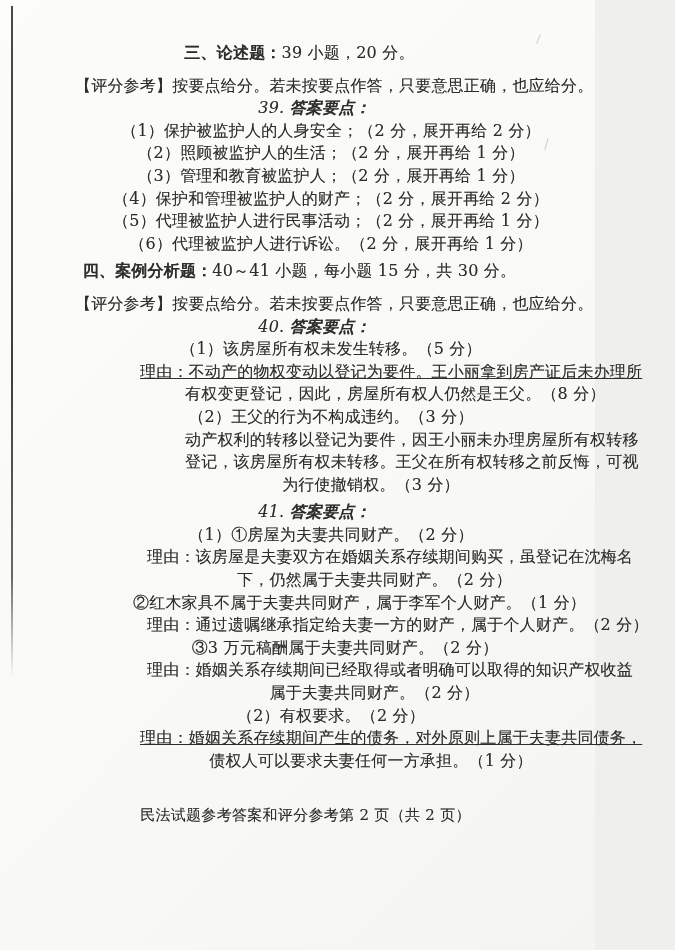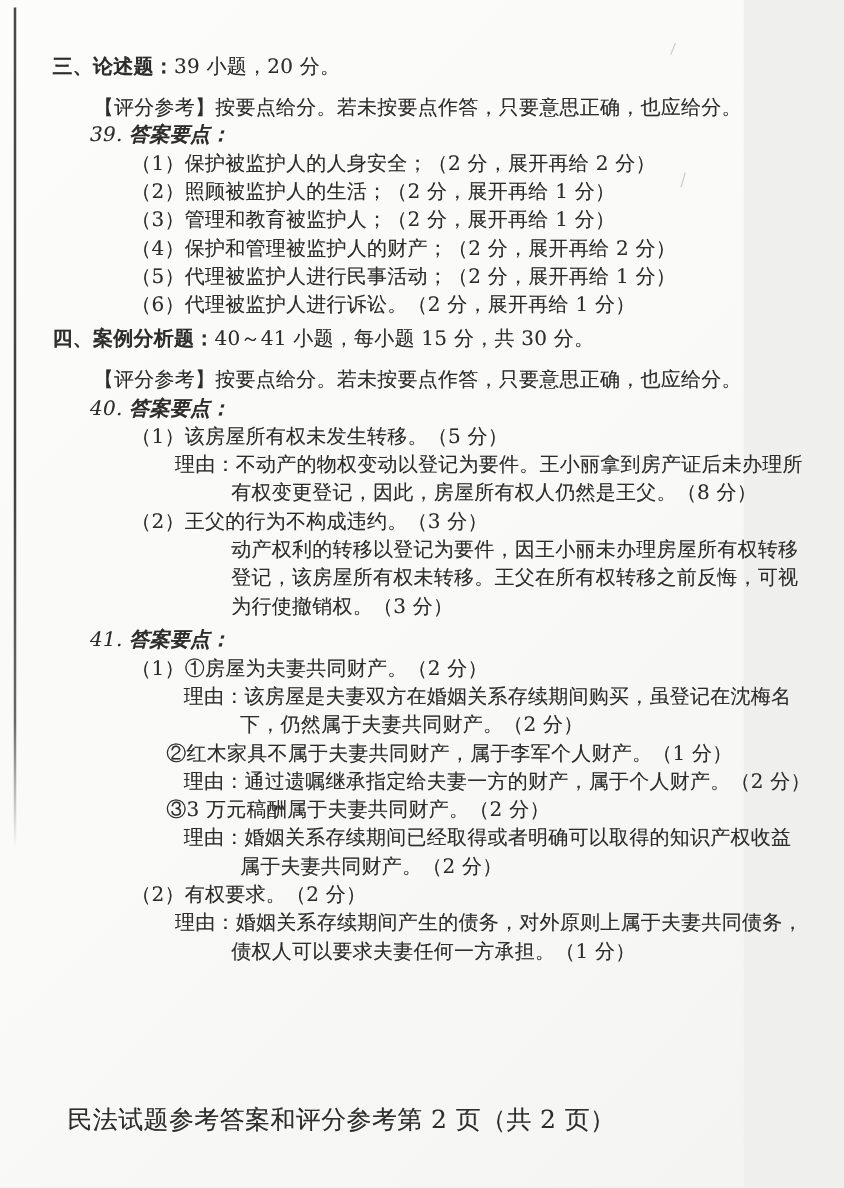--- a/index.html
+++ b/index.html
@@ -7,20 +7,21 @@
     width:675px;height:950px;
     background:#efefed;
     font-family:"DejaVu Serif","Liberation Serif",serif;
     overflow:hidden;
   }
   .page{
     position:relative;
     width:595px;height:950px;
     background:linear-gradient(135deg,#fcfcfb 0%,#f9f9f7 55%,#f4f4f2 100%);
     color:#2e2d2b;
+    text-align:center;
   }
   .scan-line{
     position:absolute;left:11px;top:6px;width:2px;height:672px;
     background:linear-gradient(to bottom,#4a4947 0%,#3f3e3c 55%,#6a6965 85%,rgba(110,110,106,0) 100%);
   }
   .scan-mark{position:absolute;background:rgba(125,122,118,.35);}
   .mark-a{right:56px;top:34px;width:1px;height:10px;transform:rotate(22deg);}
   .mark-b{right:48px;top:138px;width:1px;height:12px;transform:rotate(16deg);}
   .content{
     position:relative;
@@ -29,31 +30,31 @@
     line-height:22.6px;
     letter-spacing:.2px;
     text-shadow:0 0 .5px rgba(72,70,66,.45);
   }
   .ln{white-space:nowrap;}
   .b{font-weight:bold;}
   .inote{padding-left:33px;}
   .iq{padding-left:30px;font-style:italic;}
   .i1{padding-left:63px;}
   .isub{padding-left:91px;}
-  .i2{padding-left:98px;}
+  .i2{padding-left:98px;text-decoration:underline;}
   .i2b{padding-left:105px;}
   .i3{padding-left:143px;}
   .i3b{padding-left:150px;}
   .mt-note{margin-top:10px;}
   .mt-sec{margin-top:5px;}
   .mt-q{margin-top:5px;}
   .footer{
-    margin-top:112px;
+    margin-top:32px;
     padding-left:12px;
-    font-size:20px;
+    font-size:15px;
     letter-spacing:.3px;
   }
 </style>
 </head>
 <body>
 
 <div class="page">
   <div class="scan-line"></div>
   <div class="scan-mark mark-a"></div>
   <div class="scan-mark mark-b"></div>

